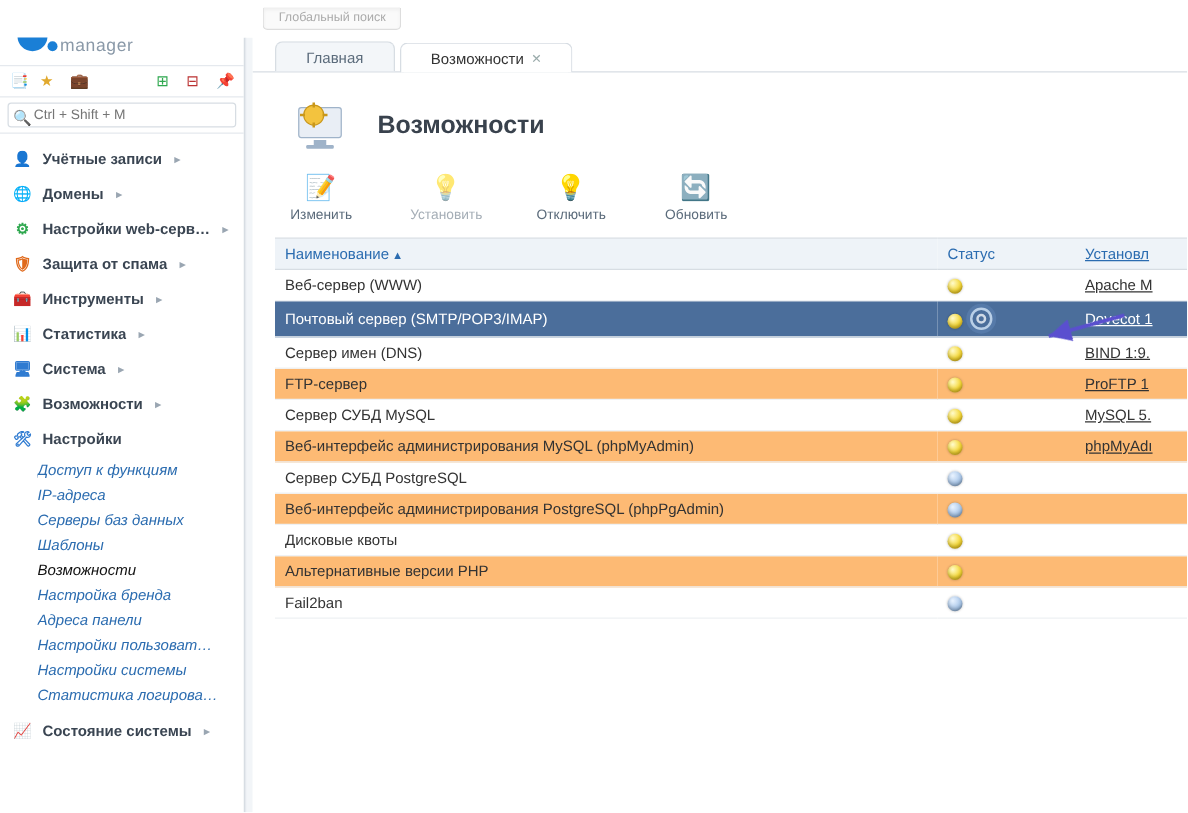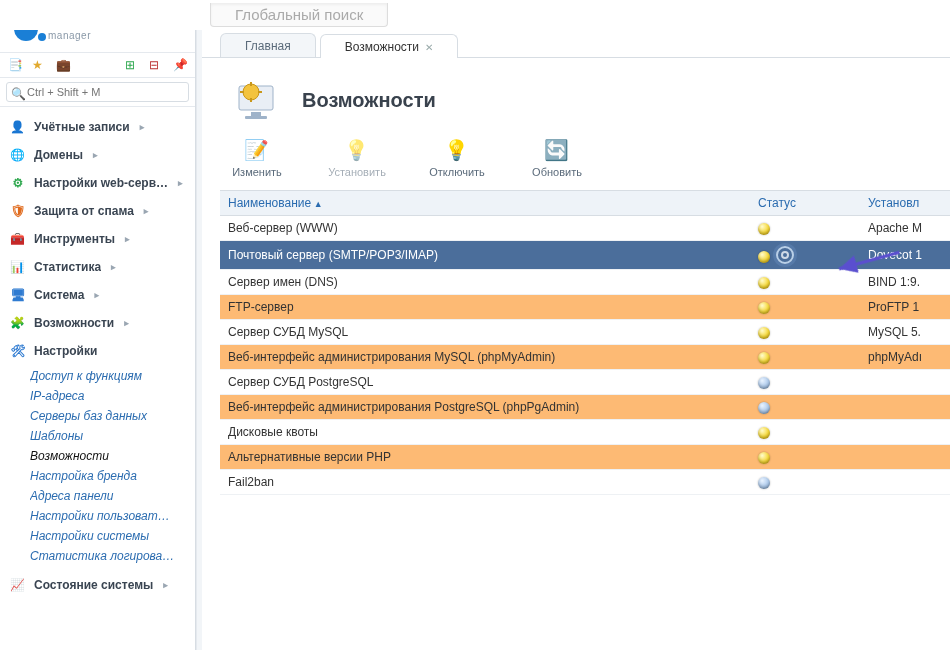--- a/index.html
+++ b/index.html
@@ -1,33 +1,33 @@
 <!DOCTYPE html>
 <html><head>
 <meta charset="utf-8">
 <style>
 * { margin: 0; padding: 0; box-sizing: border-box; }
 body { font-family: Arial, Helvetica, sans-serif; font-size: 12px; color: #333; background: #fff; width: 950px; height: 650px; overflow: hidden; position: relative; }
 
 
 #app { display: flex; flex-direction: column; height: 100%; }
 #top-strip { height: 30px; display: flex; align-items: center; padding-left: 210px; }
-#global-search { color:#aaa; font-size:15px; border:1px solid #ddd; border-top:none; padding:3px 24px; border-radius:0 0 4px 4px; background:#fafafa; box-shadow: inset 0 2px 3px rgba(0,0,0,.05);}
+#global-search { color:#aaa; font-size:10px; border:1px solid #ddd; border-top:none; padding:3px 12px; border-radius:0 0 4px 4px; background:#fafafa; box-shadow: inset 0 2px 3px rgba(0,0,0,.05);}
 #body-row { flex: 1; display: flex; overflow: hidden; border-top: 0 solid transparent; }
 
 
 #sidebar { width: 196px; border-right: 1px solid #d7dde3; display: flex; flex-direction: column; background:#fff; }
 #logo-area { height: 48px; display:flex; align-items:center; padding-left:14px; gap:4px; margin-top:-26px; }
 .logo-dots { width:30px; height:30px; position:relative; }
 .logo-dots span { position:absolute; border-radius:50%; background:#1a7fd6; }
 .logo-dots .d1{width:24px;height:24px;left:0;top:4px;}
 .logo-dots .d3{width:8px;height:8px;right:-2px;bottom:2px;}
 .logo-text { line-height:1; }
 .logo-text .isp{font-size:16px;font-weight:bold;color:#39424d;letter-spacing:1px;}
-.logo-text .mgr{font-size:10px;color:#8a99a8;letter-spacing:.5px;}
+.logo-text .mgr{font-size:14px;color:#8a99a8;letter-spacing:.5px;}
 
 #side-toolbar { height:26px; border-top:1px solid #e5e9ee; border-bottom:1px solid #e5e9ee; display:flex; align-items:center; padding:0 8px; gap:10px; }
 #side-toolbar .spacer{flex:1;}
 .tb-ico{width:14px;height:14px;display:inline-block;}
 
 #side-search { padding:4px 6px; border-bottom:1px solid #e5e9ee;}
 #side-search-input{ width:100%; border:1px solid #d7dde3; border-radius:3px; padding:3px 4px 3px 20px; font-size:11px; color:#999; background:#fff; }
 .side-search-wrap{position:relative;}
 .side-search-wrap .mag{position:absolute;left:5px;top:5px;}
 
@@ -68,21 +68,21 @@
 .action .aico{ width:24px; height:24px; display:flex; align-items:center; justify-content:center; font-size:20px;}
 
 
 #tbl{ width:100%; border-collapse:collapse; }
 #tbl thead th{ text-align:left; font-weight:normal; color:#2b6cb0; background:#eef3f8; border-top:1px solid #d7dde3; border-bottom:1px solid #d7dde3; padding:5px 8px; font-size:12px;}
 #tbl thead th.sorted::after{content:" ▲"; font-size:9px; color:#2b6cb0;}
 #tbl tbody td{ padding:5px 8px; border-bottom:1px solid #eef1f4; font-size:12px; color:#333; white-space:nowrap;margin-top:44px;}
 #tbl tbody tr.alt td{ background:#fdba74; }
 #tbl tbody tr.sel td{ background:#4b6e9b; color:#fff; }
 .col-status{ width:110px; text-align:left;}
-.col-inst{ width:90px; }
+.col-inst{ width:90px;text-decoration:underline; }
 
 .bulb{ width:12px; height:12px; border-radius:50%; display:inline-block; box-shadow:0 0 2px rgba(0,0,0,.3), inset 0 -2px 3px rgba(0,0,0,.25); vertical-align:middle;}
 .bulb.on{ background: radial-gradient(circle at 35% 30%, #fffbcc, #f6d93a 55%, #c9a20a);}
 .bulb.off{ background: radial-gradient(circle at 35% 30%, #e9f3ff, #a9c7ea 60%, #6e8bab);}
 .gearco{ display:inline-flex; width:18px; height:18px; align-items:center; justify-content:center; border:2px solid #b9cfe7; border-radius:50%; margin-left:6px; box-shadow:0 0 0 3px rgba(120,160,210,.25);}
 .gearco svg{fill:#cfd9e6;}
 
 
 #pointer-arrow{ position:absolute; left:835px; top:246px; transform:rotate(-35deg); pointer-events:none;}
 #pointer-arrow svg{ filter: drop-shadow(0 0 0 rgba(0,0,0,0));}

